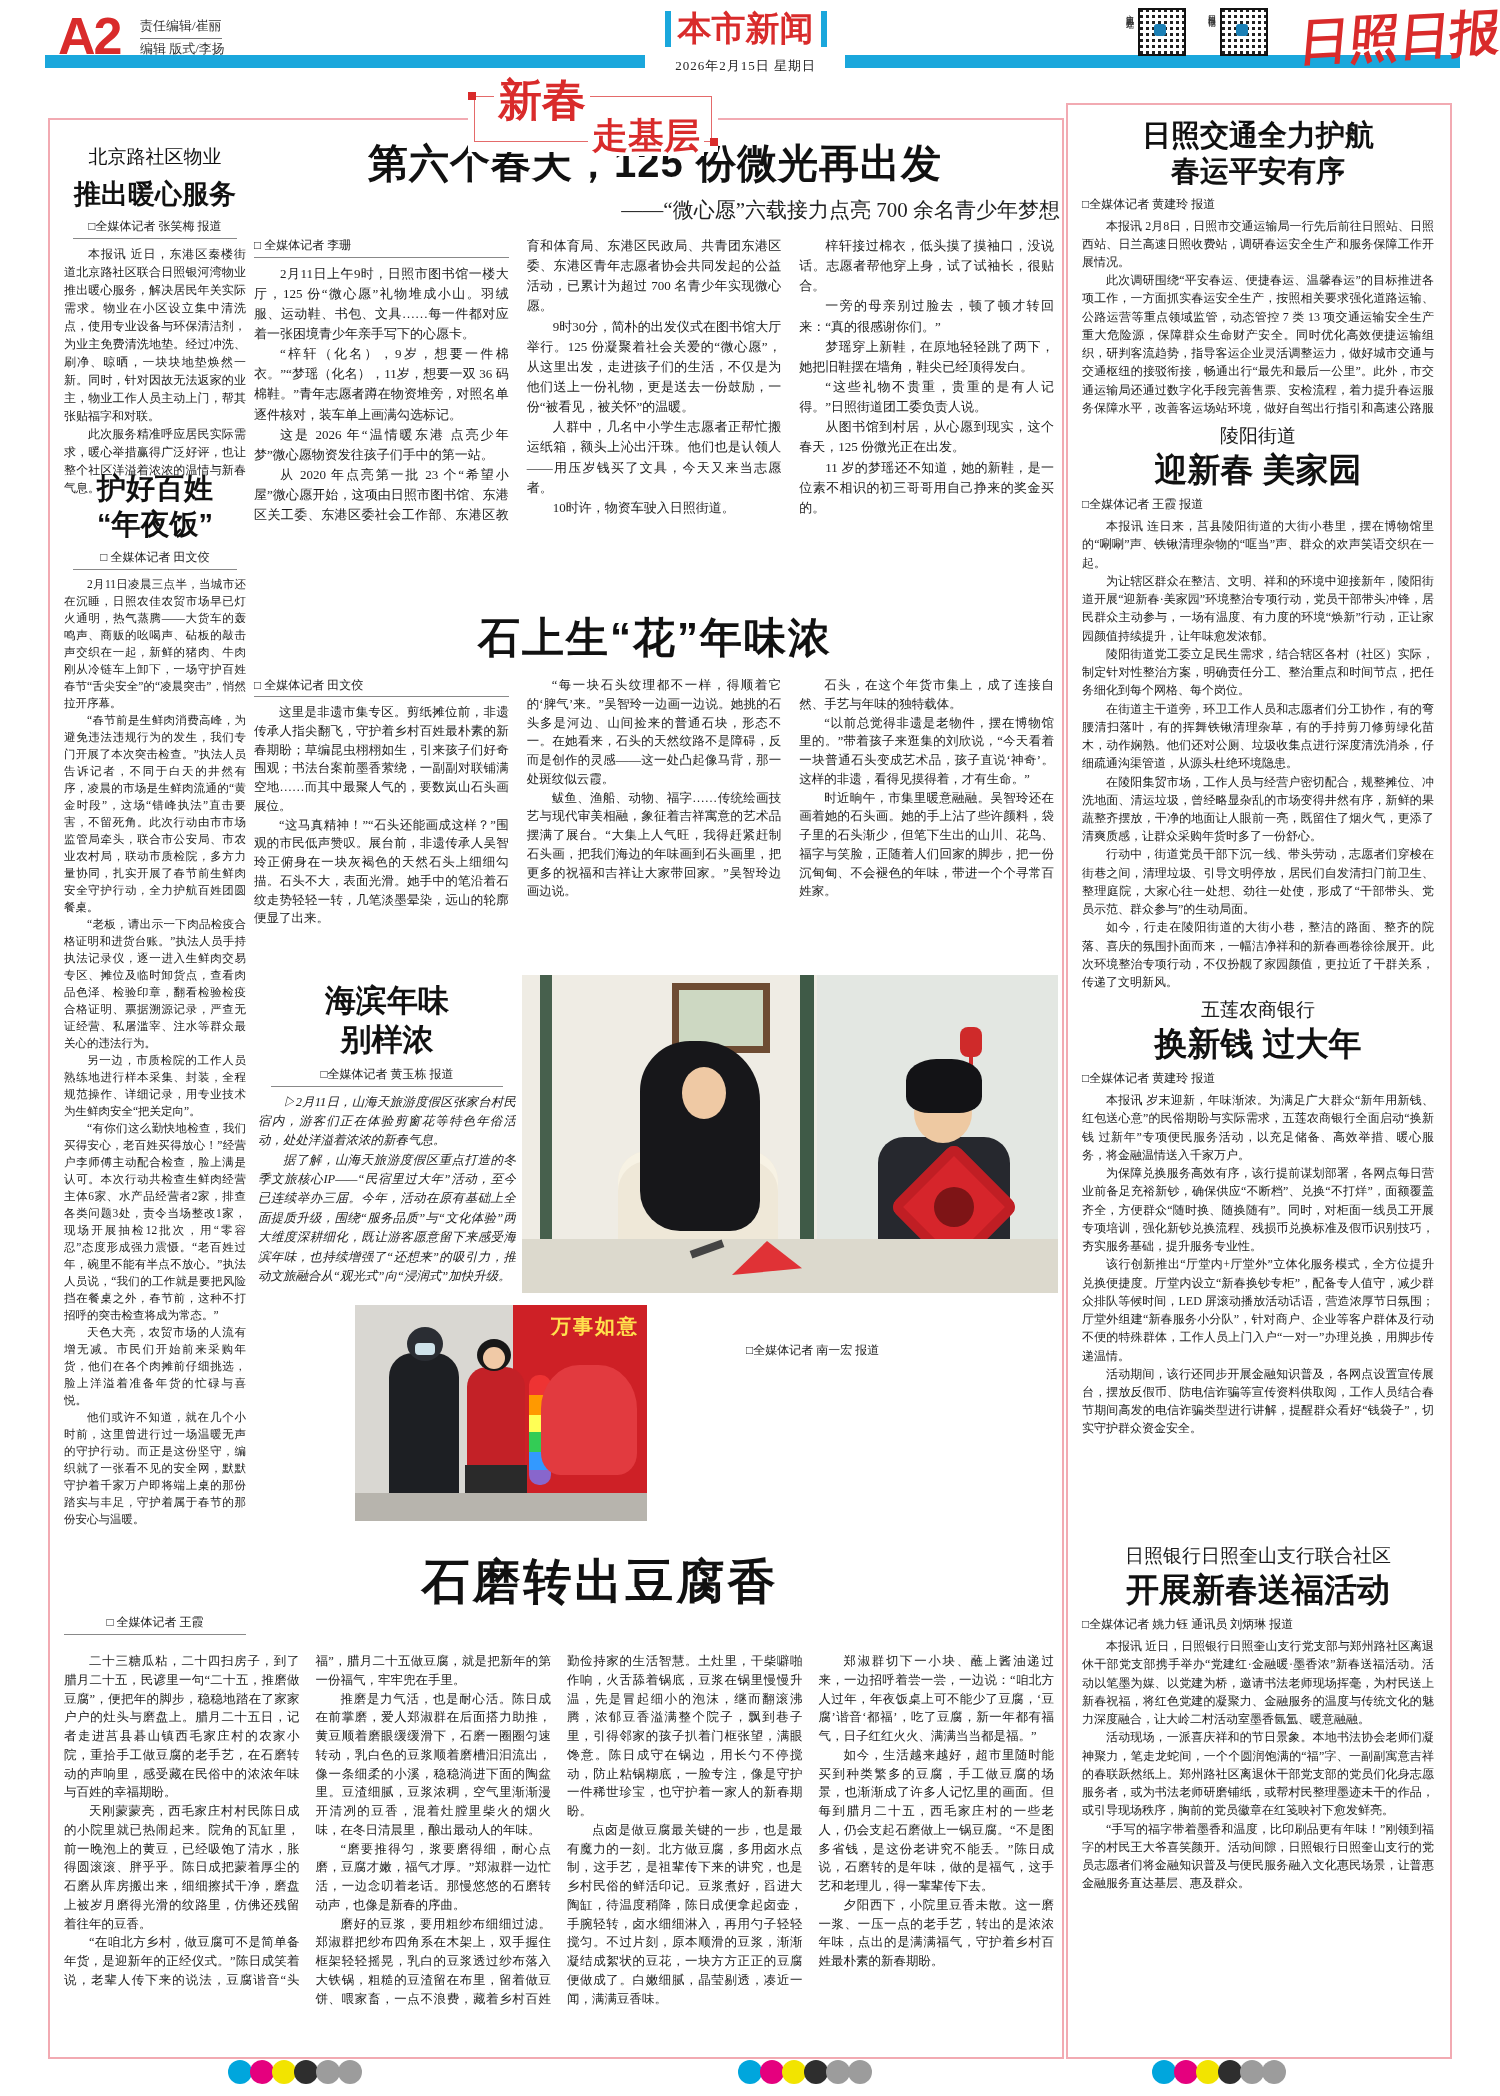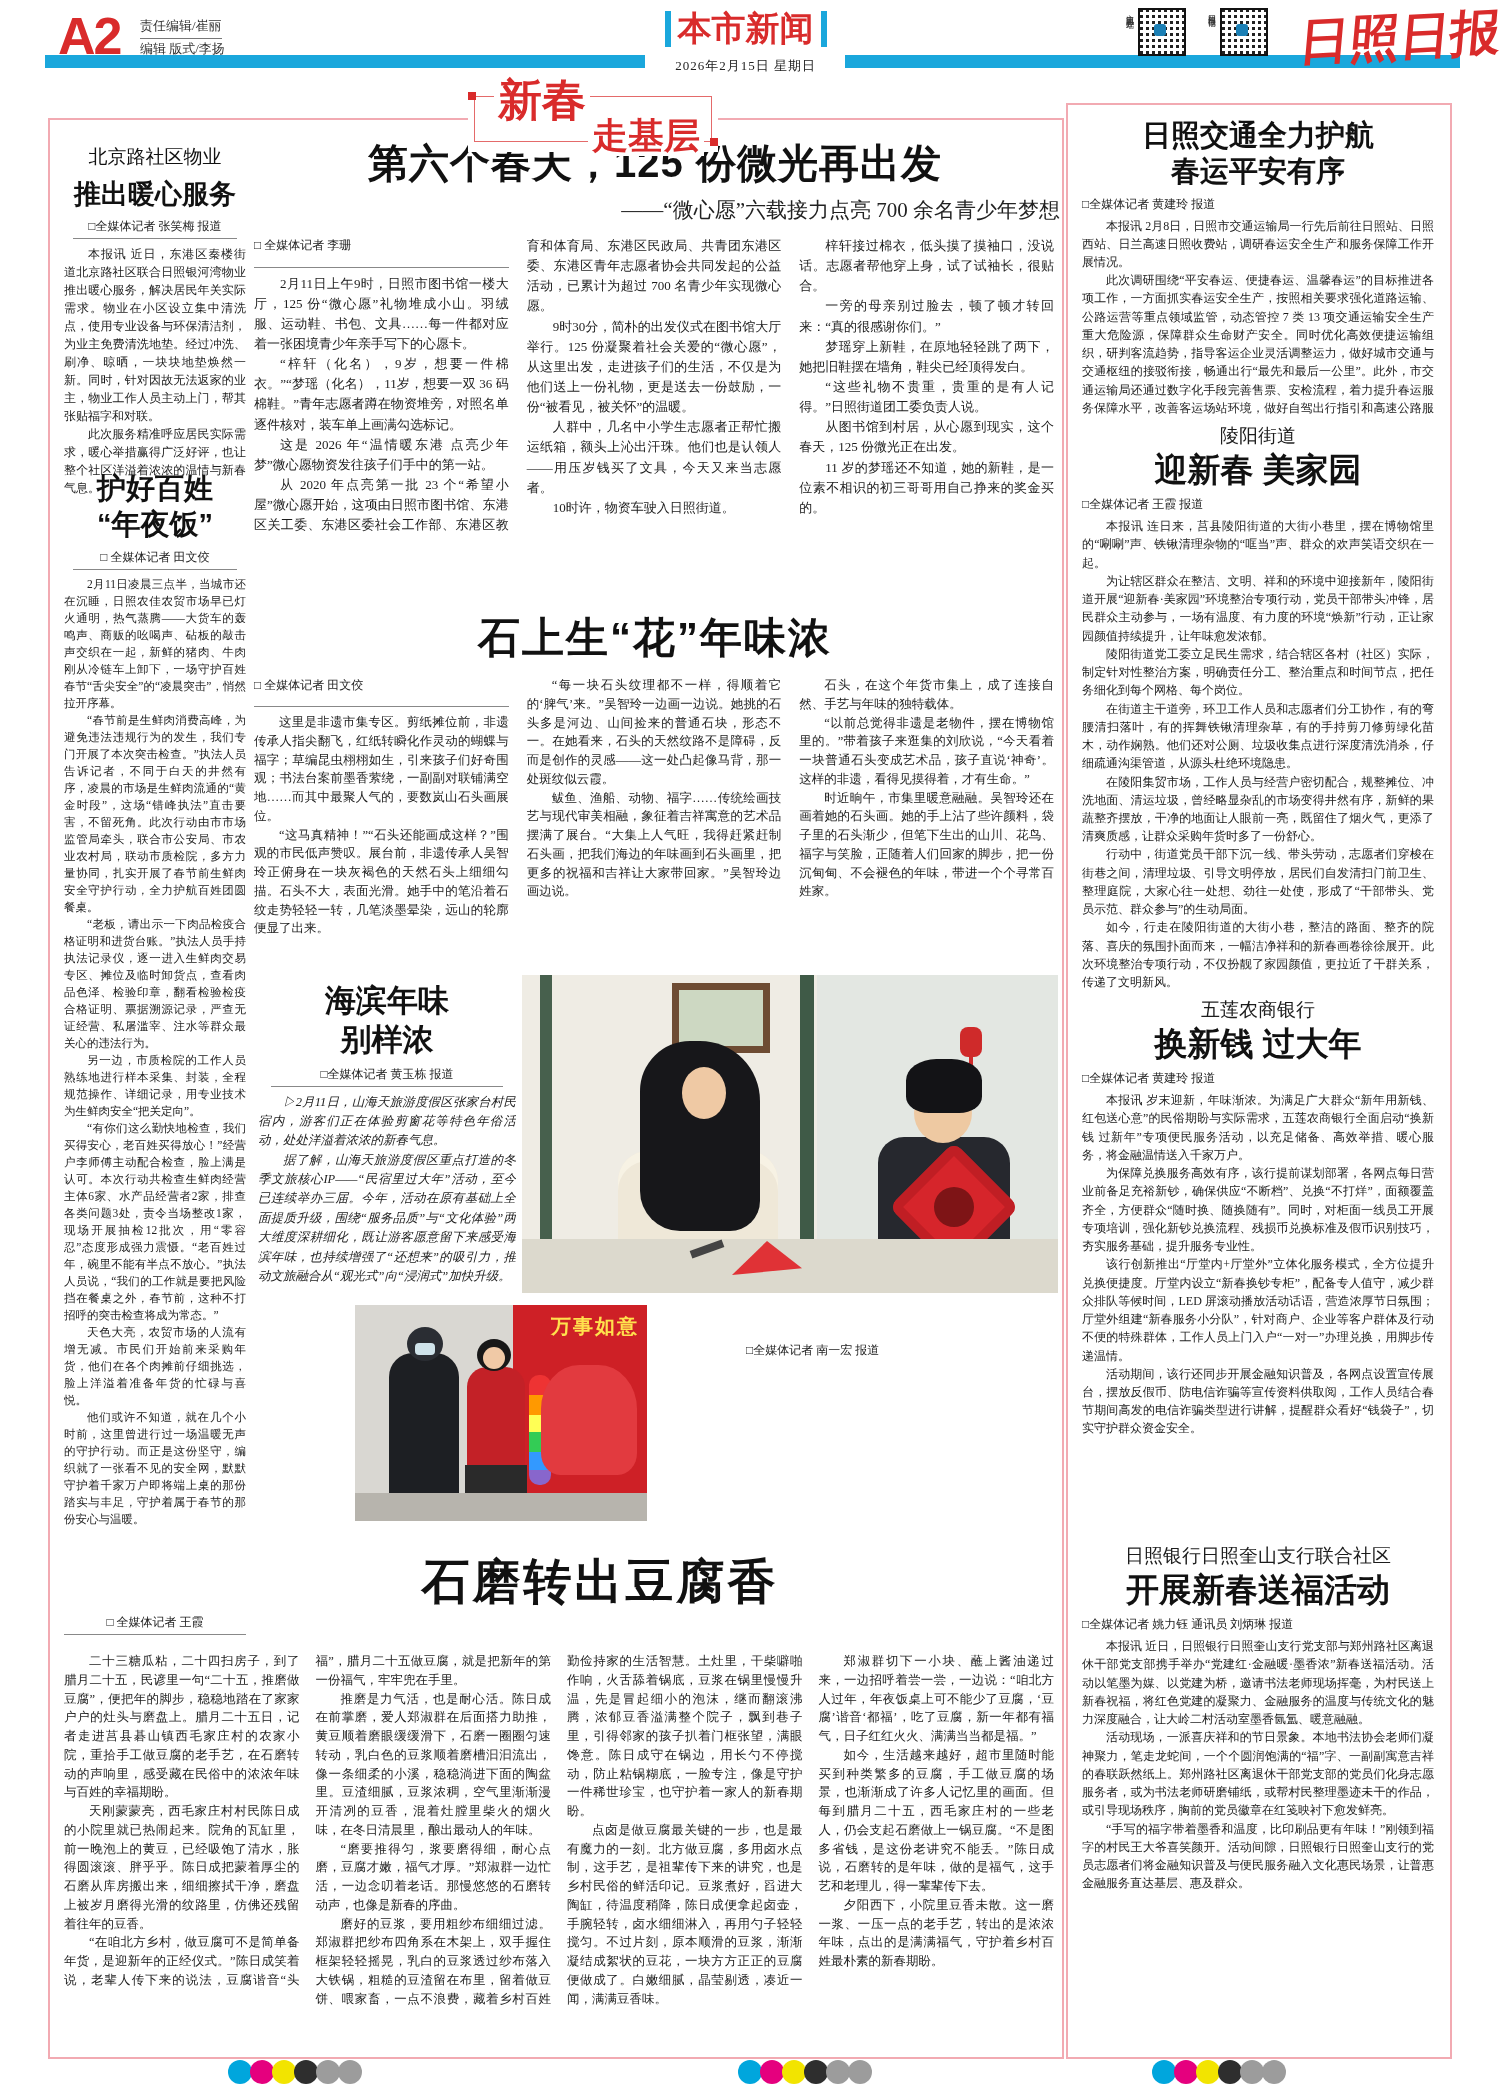--- a/index.html
+++ b/index.html
@@ -52,21 +52,21 @@
   .a2-block{position:absolute;left:14px;top:350px;width:182px;}
   .a2-title{font-size:29px;}
   .a2-body{font-size:11.5px;line-height:1.48;margin-top:6px;height:1010px;overflow:hidden;}
   .tofu-byline{position:absolute;left:14px;top:1488px;width:182px;}
   
   .mid{position:absolute;left:200px;top:0px;width:810px;height:1935px;}
   .main-hl{position:absolute;left:0;top:18px;width:810px;font-size:40px;letter-spacing:1px;}
   .main-sub{position:absolute;left:0;top:76px;width:810px;text-align:right;font-size:21px;color:#222;}
   .main-body{position:absolute;left:4px;top:116px;width:800px;height:368px;column-count:3;column-gap:18px;
              font-size:13px;line-height:1.55;overflow:hidden;}
-  .inline-byline{font-size:12px;border-bottom:1px solid #888;padding-bottom:12px;margin-bottom:6px;text-align:left;}
+  .inline-byline{font-size:12px;border-bottom:1px solid #888;padding-bottom:2px;margin-bottom:6px;text-align:left;}
   .stone-hl{position:absolute;left:0;top:492px;width:810px;font-size:42px;letter-spacing:2px;}
   .stone-body{position:absolute;left:4px;top:556px;width:800px;height:300px;column-count:3;column-gap:18px;
               font-size:12.5px;line-height:1.5;overflow:hidden;}
   .sea-block{position:absolute;left:8px;top:862px;width:258px;height:436px;overflow:hidden;}
   .sea-title{font-size:31px;}
   .sea-body{font-size:12.5px;line-height:1.55;margin-top:6px;}
   .cap-block{position:absolute;left:496px;top:1222px;width:312px;height:300px;overflow:hidden;}
   .cap-byline{font-size:12px;margin-bottom:4px;}
   .cap-body{font-size:12.5px;line-height:1.55;}
   .tofu-hl{position:absolute;left:110px;top:1432px;width:480px;font-size:48px;letter-spacing:3px;}
@@ -209,21 +209,21 @@
             <p>“这些礼物不贵重，贵重的是有人记得。”日照街道团工委负责人说。</p>
             <p>从图书馆到村居，从心愿到现实，这个春天，125 份微光正在出发。</p>
             <p>11 岁的梦瑶还不知道，她的新鞋，是一位素不相识的初三哥哥用自己挣来的奖金买的。</p>
           </div>
       </div>
 
       <div class="title stone-hl">石上生“花”年味浓</div>
       <div class="stone-body body">
         <div class="inline-byline">□ 全媒体记者 田文佼</div>
         <div>
-            <p>这里是非遗市集专区。剪纸摊位前，非遗传承人指尖翻飞，红纸转瞬化作灵动的蝴蝶与福字；草编昆虫栩栩如生，引来孩子们好奇围观；书法台案前墨香萦绕，一副副对联铺满空地……而其中最聚人气的，要数岚山石头画展位。</p>
+            <p>这里是非遗市集专区。剪纸摊位前，非遗传承人指尖翻飞，守护着乡村百姓最朴素的新春期盼；草编昆虫栩栩如生，引来孩子们好奇围观；书法台案前墨香萦绕，一副副对联铺满空地……而其中最聚人气的，要数岚山石头画展位。</p>
             <p>“这马真精神！”“石头还能画成这样？”围观的市民低声赞叹。展台前，非遗传承人吴智玲正俯身在一块灰褐色的天然石头上细细勾描。石头不大，表面光滑。她手中的笔沿着石纹走势轻轻一转，几笔淡墨晕染，远山的轮廓便显了出来。</p>
             <p>“每一块石头纹理都不一样，得顺着它的‘脾气’来。”吴智玲一边画一边说。她挑的石头多是河边、山间捡来的普通石块，形态不一。在她看来，石头的天然纹路不是障碍，反而是创作的灵感——这一处凸起像马背，那一处斑纹似云霞。</p>
             <p>鲅鱼、渔船、动物、福字……传统绘画技艺与现代审美相融，象征着吉祥寓意的艺术品摆满了展台。“大集上人气旺，我得赶紧赶制石头画，把我们海边的年味画到石头画里，把更多的祝福和吉祥让大家带回家。”吴智玲边画边说。</p>
             <p>石头，在这个年货市集上，成了连接自然、手艺与年味的独特载体。</p>
             <p>“以前总觉得非遗是老物件，摆在博物馆里的。”带着孩子来逛集的刘欣说，“今天看着一块普通石头变成艺术品，孩子直说‘神奇’。这样的非遗，看得见摸得着，才有生命。”</p>
             <p>时近晌午，市集里暖意融融。吴智玲还在画着她的石头画。她的手上沾了些许颜料，袋子里的石头渐少，但笔下生出的山川、花鸟、福字与笑脸，正随着人们回家的脚步，把一份沉甸甸、不会褪色的年味，带进一个个寻常百姓家。</p>
           </div>
       </div>
 
       <div class="sea-block">

